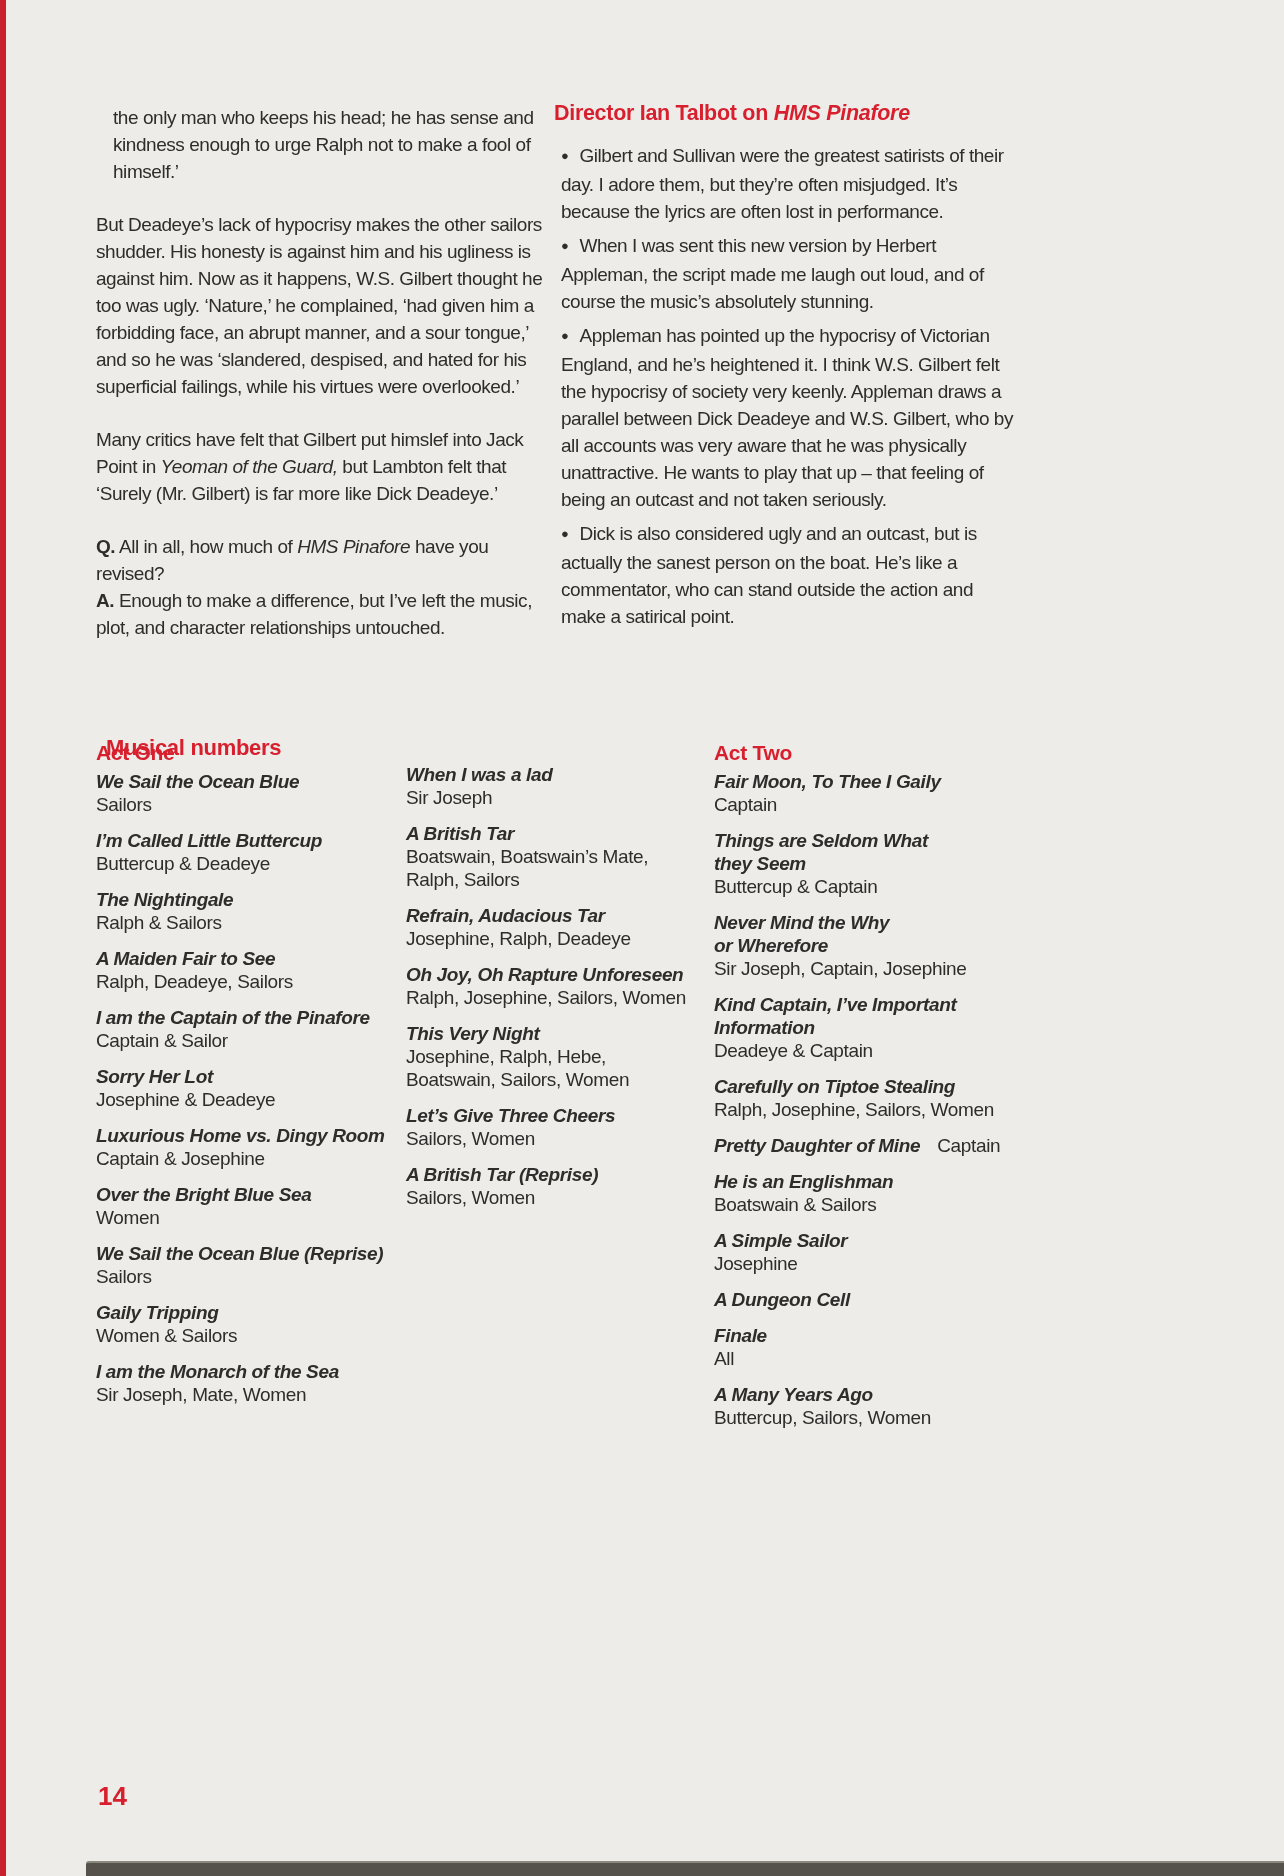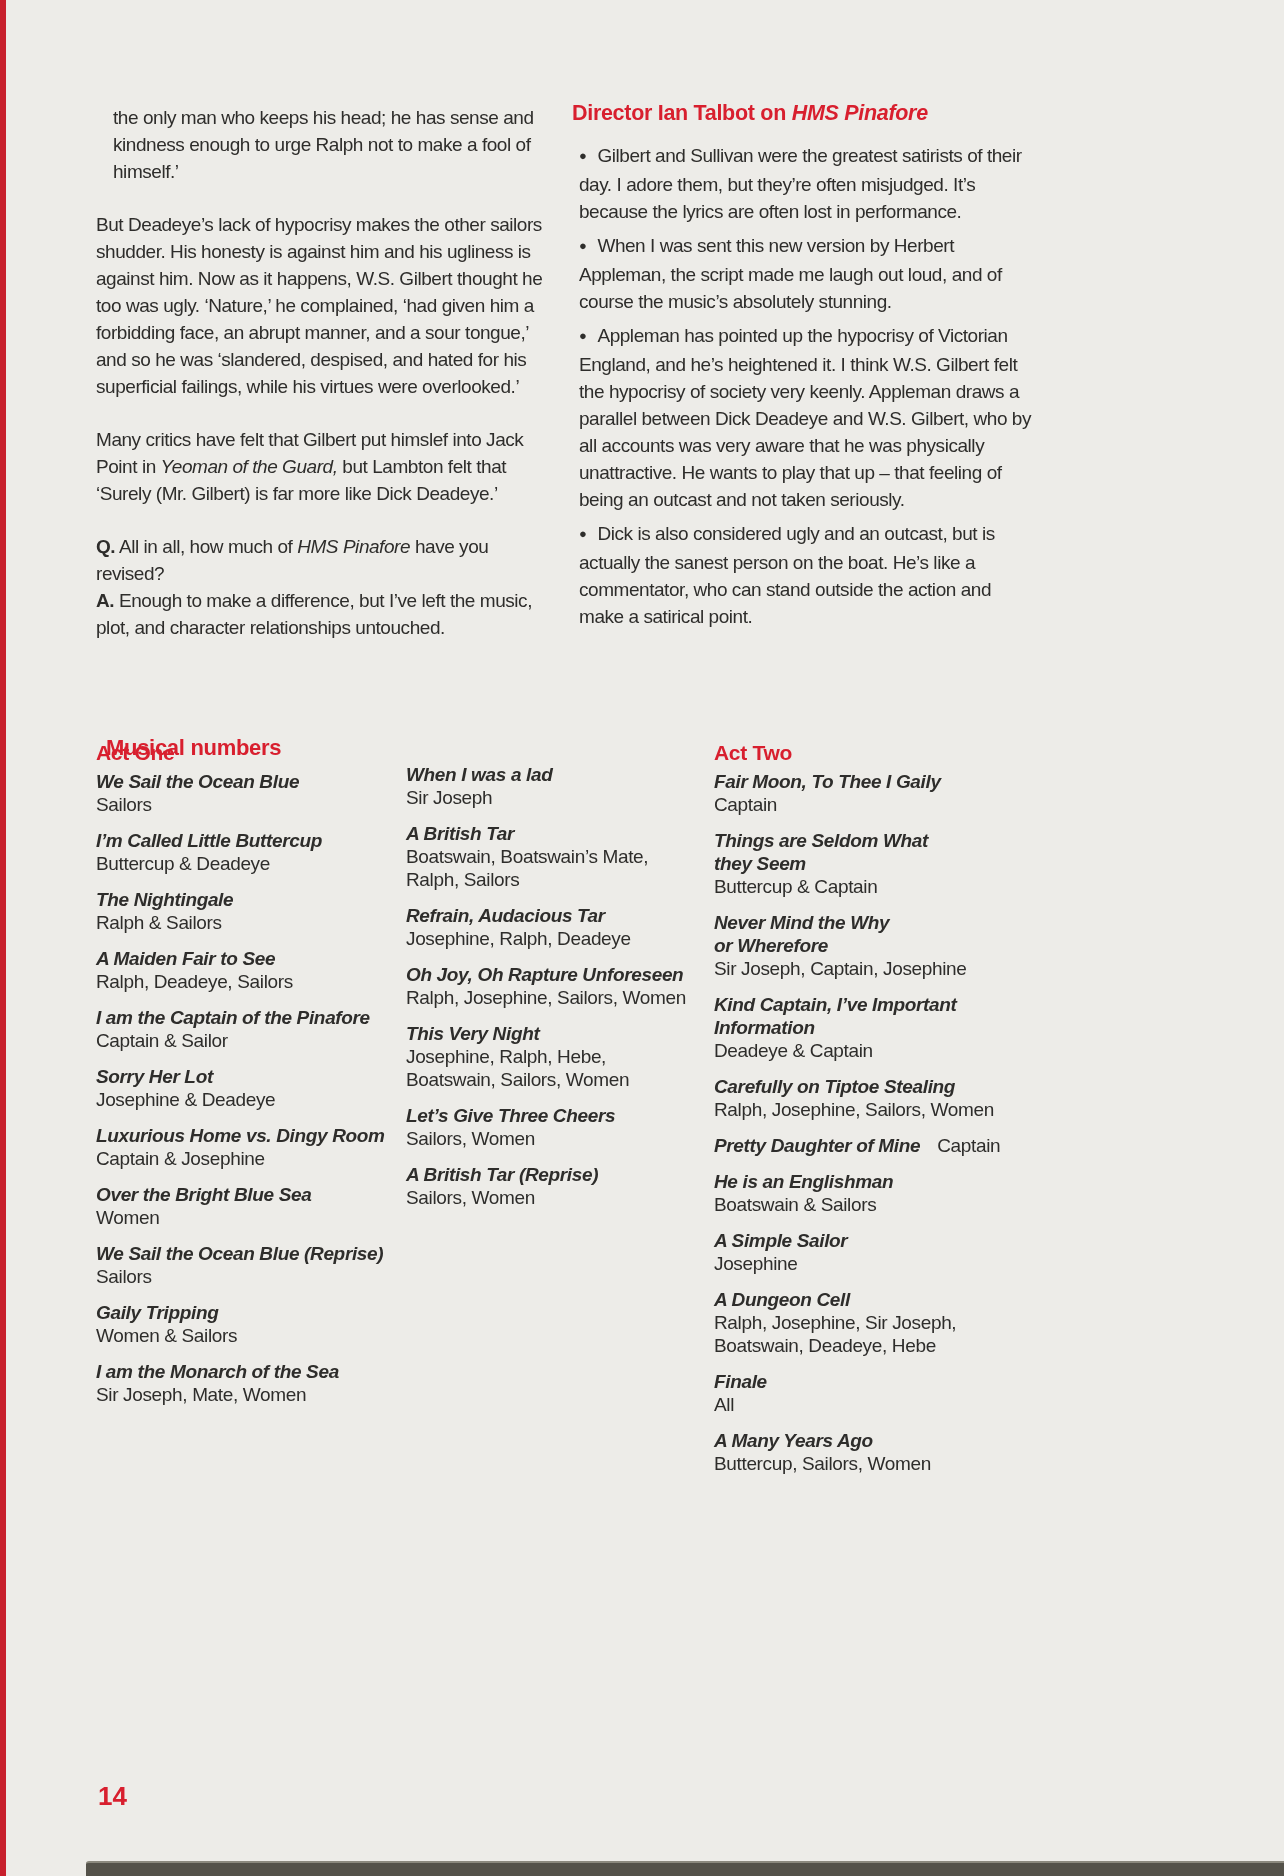--- a/index.html
+++ b/index.html
@@ -16,21 +16,21 @@
   
   .article{
     position:absolute;left:96px;top:104px;width:465px;
     font-size:19px;line-height:27px;letter-spacing:-0.45px;
   }
   .para{margin:0 0 26px 0;}
   .para.indent{padding-left:17px;}
   .para.no-gap{margin-bottom:0;}
 
   .director{
-    position:absolute;left:572px;top:100px;width:475px;
+    position:absolute;left:554px;top:100px;width:475px;
     font-size:19px;line-height:27px;letter-spacing:-0.45px;
   }
   .director-heading{
     font-size:21.5px;line-height:27px;font-weight:bold;
     margin:0 0 15px 0;letter-spacing:-0.3px;
   }
   .bullet{margin:7px;}
   .bullet-dot{font-size:13px;margin-right:11px;position:relative;top:-2px;}
 
   
@@ -248,22 +248,20 @@
           <div class="song-performers">Boatswain &amp; Sailors</div>
         </div>
 
         <div class="song">
           <div class="song-title">A Simple Sailor</div>
           <div class="song-performers">Josephine</div>
         </div>
 
         <div class="song">
           <div class="song-title">A Dungeon Cell</div>
-          <div class="song-performers">Ralph, Josephine, Sir Joseph,
-Boatswain, Deadeye, Hebe</div>
         </div>
 
         <div class="song">
           <div class="song-title">Finale</div>
           <div class="song-performers">All</div>
         </div>
 
         <div class="song">
           <div class="song-title">A Many Years Ago</div>
           <div class="song-performers">Buttercup, Sailors, Women</div>

